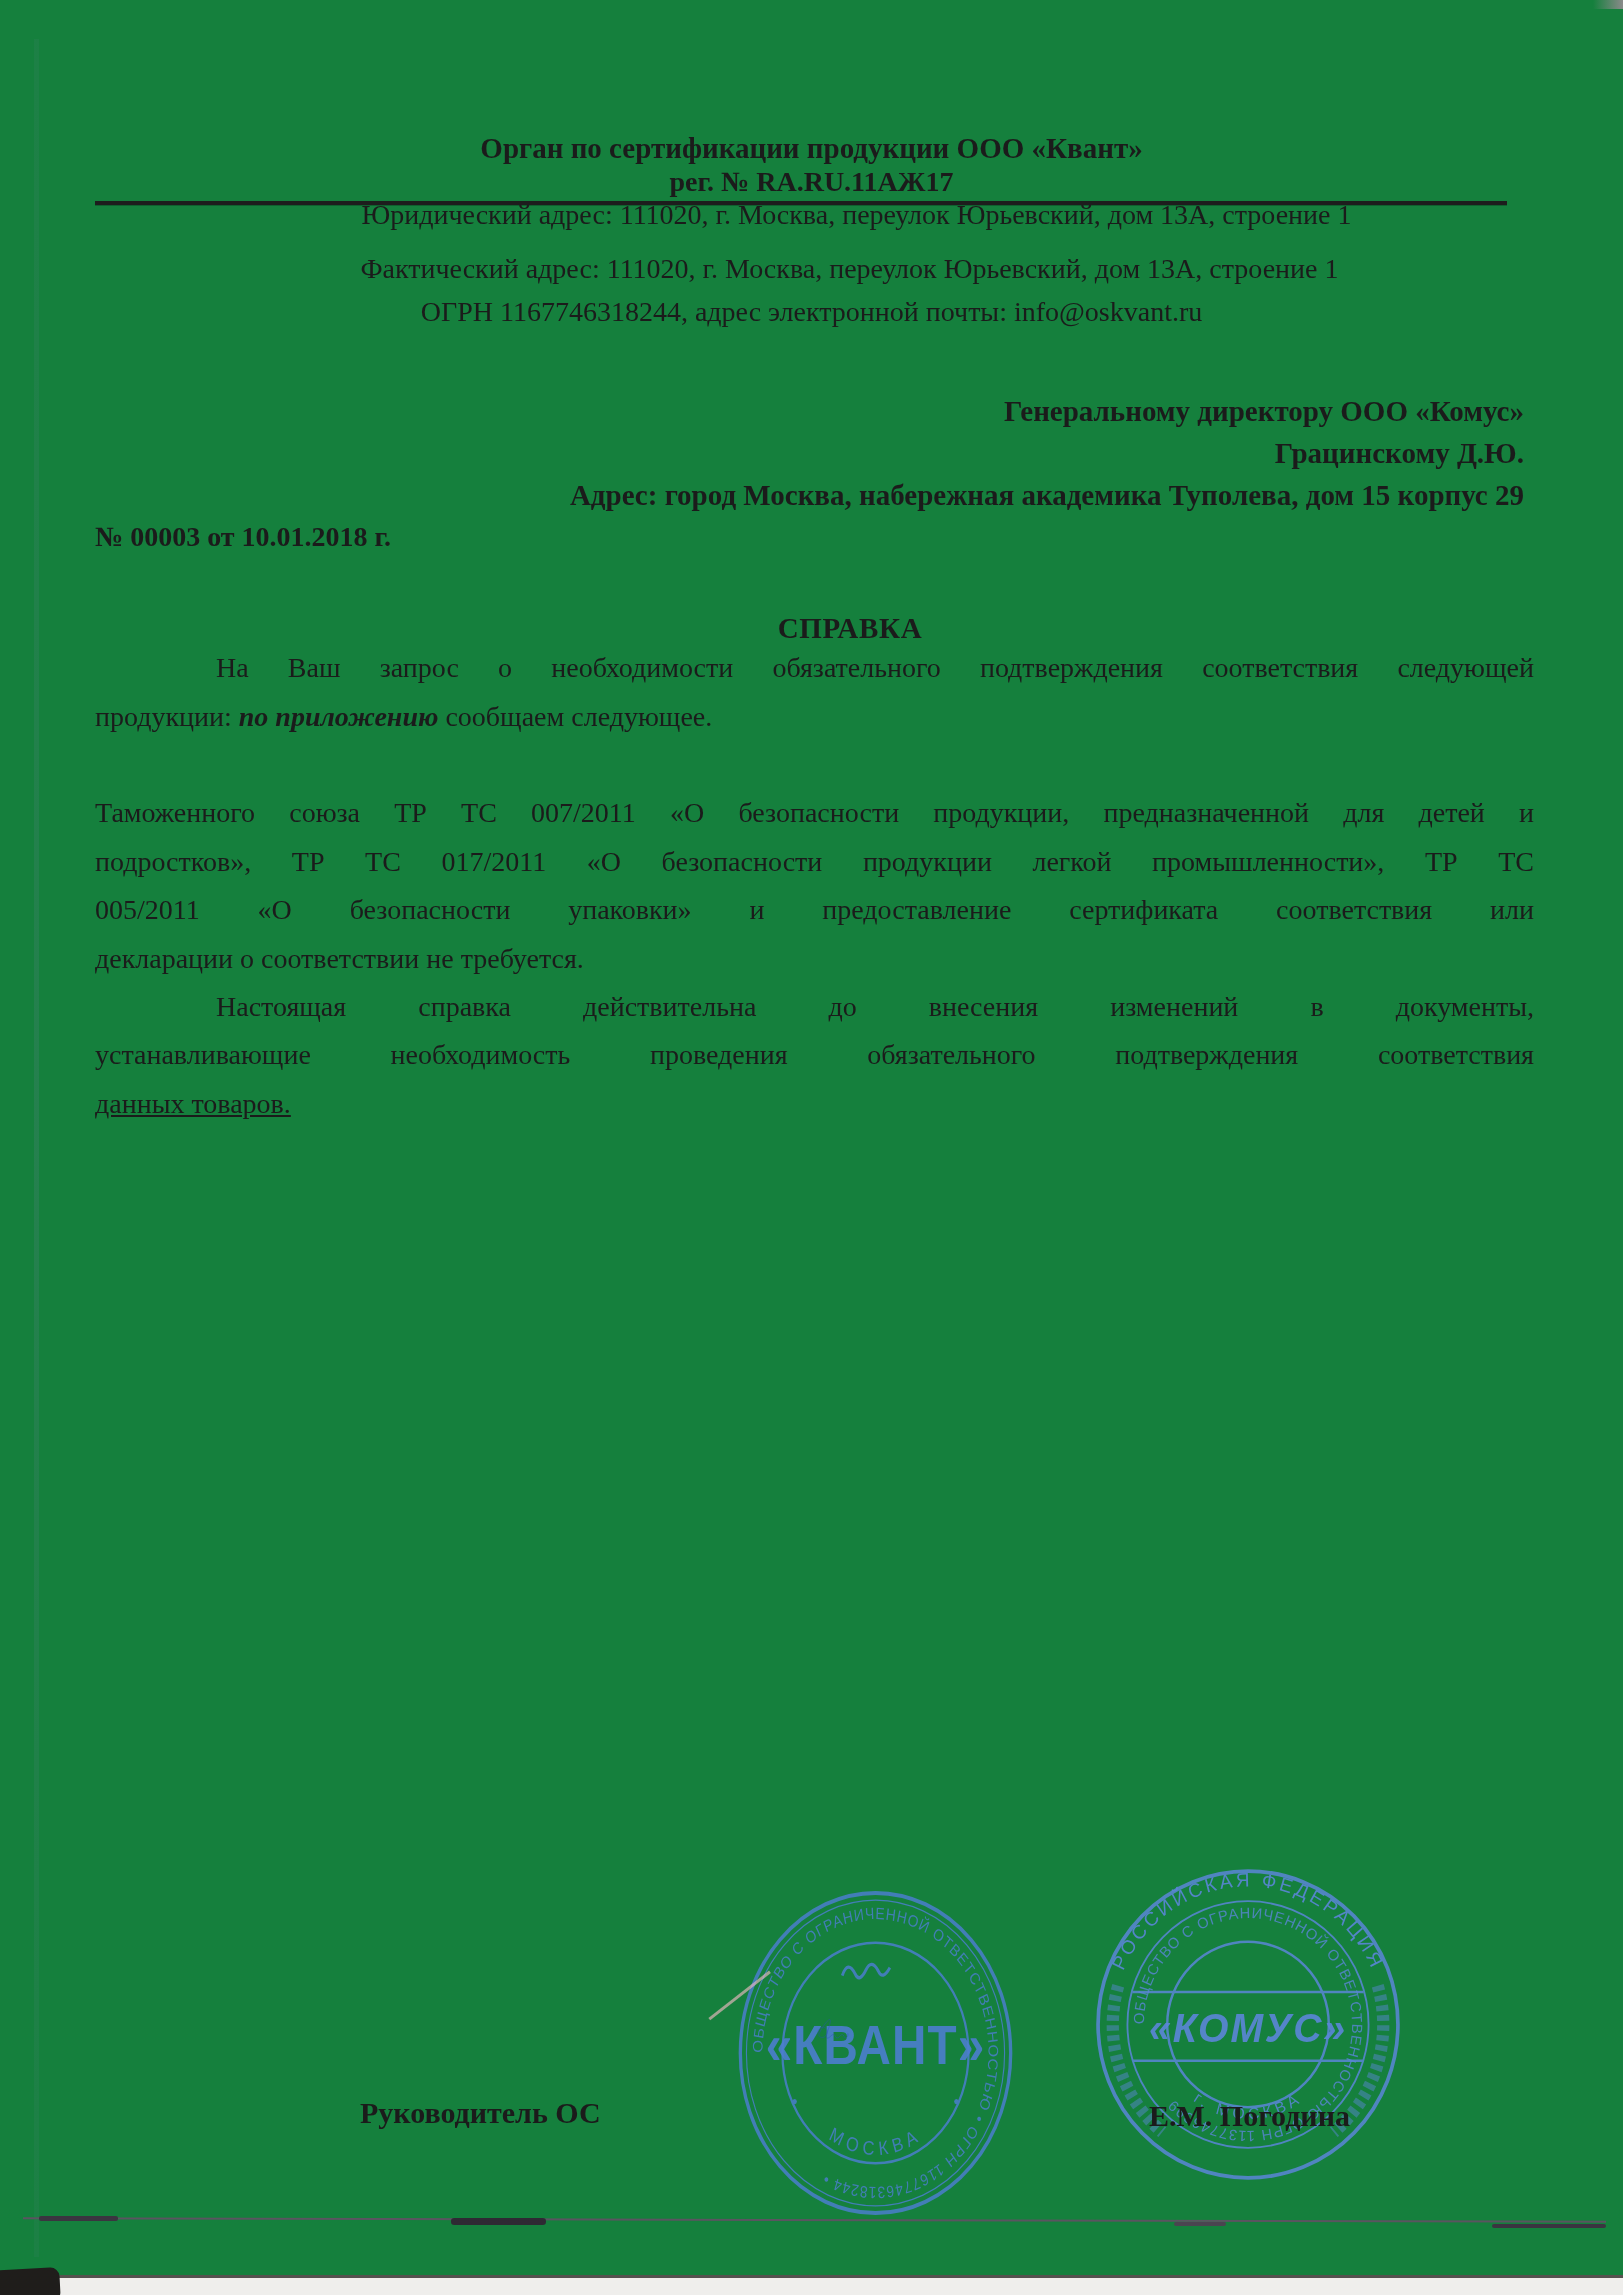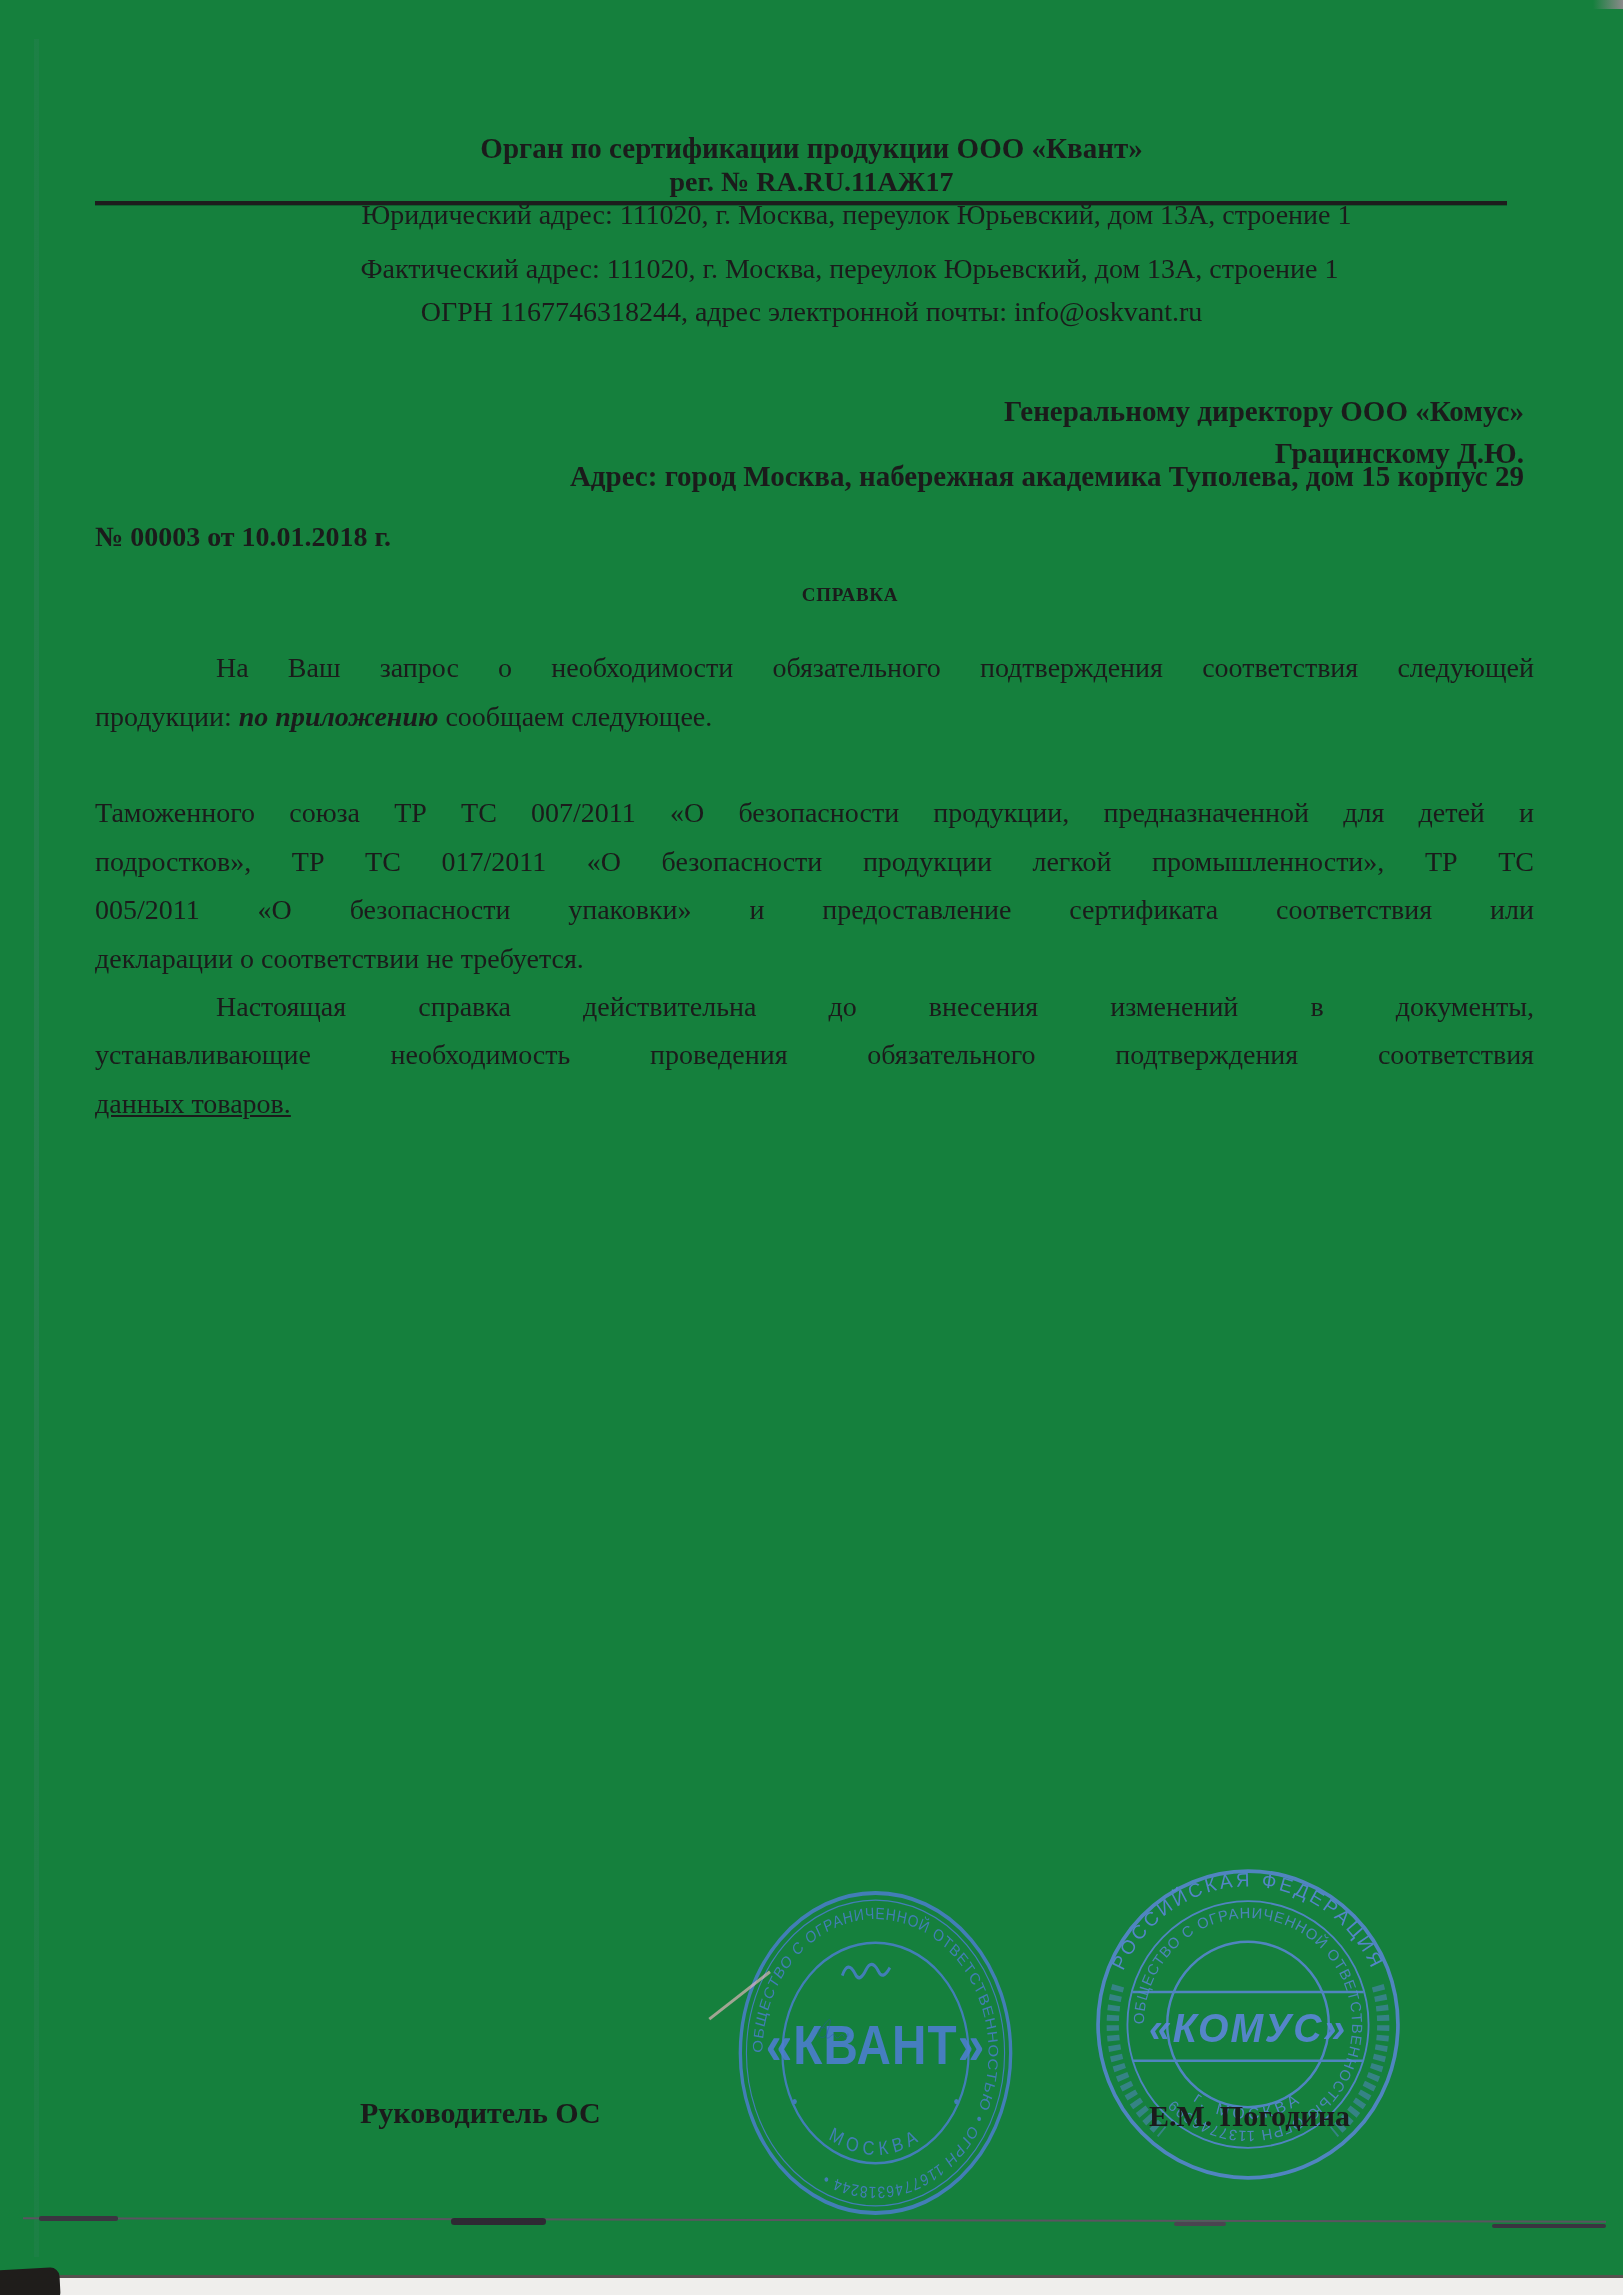--- a/index.html
+++ b/index.html
@@ -43,25 +43,25 @@
 
   <div class="abs center b" style="top:132px;font-size:29px;">Орган по сертификации продукции ООО «Квант»</div>
   <div class="abs center b" style="top:166px;font-size:28px;">рег. № RA.RU.11АЖ17</div>
   <div class="hline"></div>
   <div class="abs center" style="top:199px;font-size:28px;padding-left:45px;">Юридический адрес: 111020, г. Москва, переулок Юрьевский, дом 13А, строение 1</div>
   <div class="abs center" style="top:253px;font-size:28px;padding-left:38px;">Фактический адрес: 111020, г. Москва, переулок Юрьевский, дом 13А, строение 1</div>
   <div class="abs center" style="top:296px;font-size:28px;">ОГРН 1167746318244, адрес электронной почты: info@oskvant.ru</div>
 
   <div class="recipient b" style="top:395px;font-size:29px;">Генеральному директору ООО «Комус»</div>
   <div class="recipient b" style="top:437px;font-size:29px;">Грацинскому Д.Ю.</div>
-  <div class="recipient b" style="top:460px;font-size:29px;">Адрес: город Москва, набережная академика Туполева, дом 15 корпус 29</div>
+  <div class="recipient b" style="top:479px;font-size:29px;">Адрес: город Москва, набережная академика Туполева, дом 15 корпус 29</div>
 
   <div class="abs b" style="left:95px;top:521px;font-size:28px;">№ 00003 от 10.01.2018 г.</div>
 
-  <div class="abs b" style="left:850px;top:584px;font-size:19px;transform:translateX(-50%);letter-spacing:0.7px;">СПРАВКА</div>
+  <div class="abs b" style="left:850px;top:612px;font-size:29px;transform:translateX(-50%);letter-spacing:0.7px;">СПРАВКА</div>
 
   <div class="bodyline jl ind" style="top:652px;">На Ваш запрос о необходимости обязательного подтверждения соответствия следующей</div>
   <div class="bodyline" style="top:701px;"><span>продукции: </span><b><i>по приложению</i></b><span> сообщаем следующее.</span></div>
   <div class="bodyline jl" style="top:797px;">Таможенного союза ТР ТС 007/2011 «О безопасности продукции, предназначенной для детей и</div>
   <div class="bodyline jl" style="top:846px;">подростков», ТР ТС 017/2011 «О безопасности продукции легкой промышленности», ТР ТС</div>
   <div class="bodyline jl" style="top:894px;">005/2011 «О безопасности упаковки» и предоставление сертификата соответствия или</div>
   <div class="bodyline" style="top:943px;">декларации о соответствии не требуется.</div>
   <div class="bodyline jl" style="top:1039px;">устанавливающие необходимость проведения обязательного подтверждения соответствия</div>
   <div class="bodyline jl ind" style="top:991px;">Настоящая справка действительна до внесения изменений в документы,</div>
   <div class="bodyline" style="top:1088px;text-decoration:underline;">данных товаров.</div>

